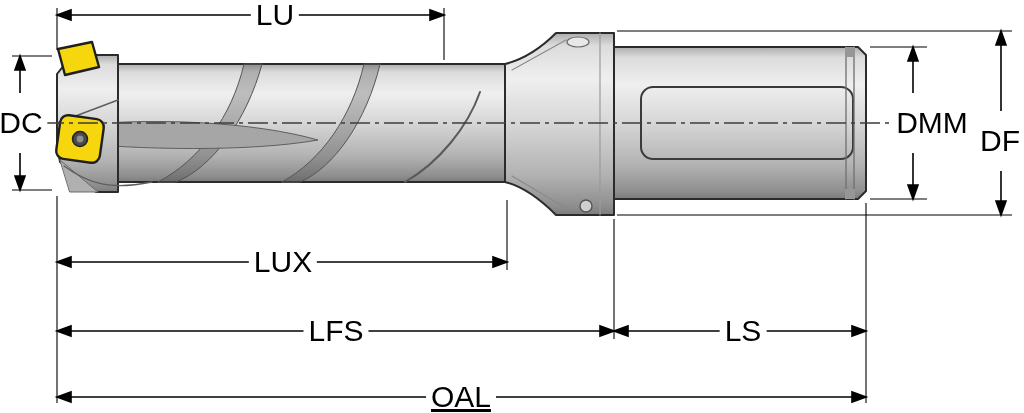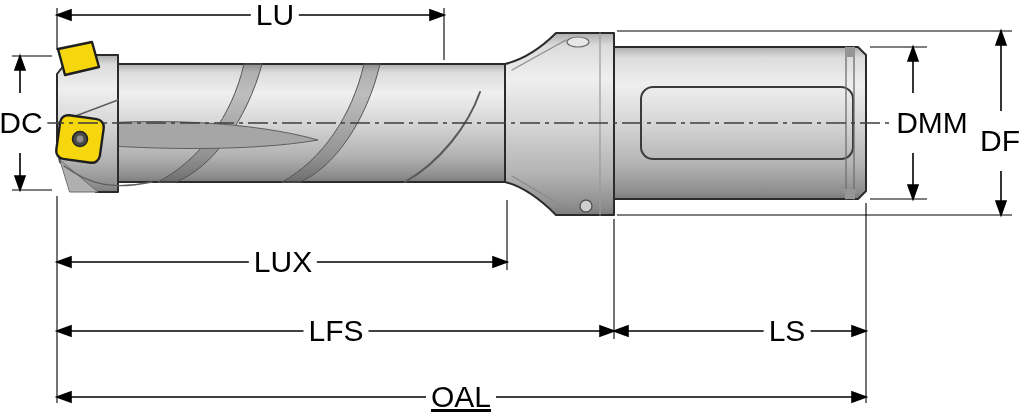--- a/index.html
+++ b/index.html
@@ -148,15 +148,15 @@
       </g>
     </g>
   </svg>
 
   <span class="dim-label" style="left:275px; top:15px;">LU</span>
   <span class="dim-label" style="left:21px;  top:123px;">DC</span>
   <span class="dim-label" style="left:912px; top:123px;margin-left:20px;">DMM</span>
   <span class="dim-label" style="left:1000px;top:123px;margin-top:18px;">DF</span>
   <span class="dim-label" style="left:336px; top:331px;">LFS</span>
   <span class="dim-label" style="left:283px; top:262px;">LUX</span>
-  <span class="dim-label" style="left:787px; top:331px;">LS</span>
+  <span class="dim-label" style="left:743px; top:331px;">LS</span>
   <span class="dim-label" style="left:461px; top:397px;text-decoration:underline;">OAL</span>
 </div>
 
 </body></html>

